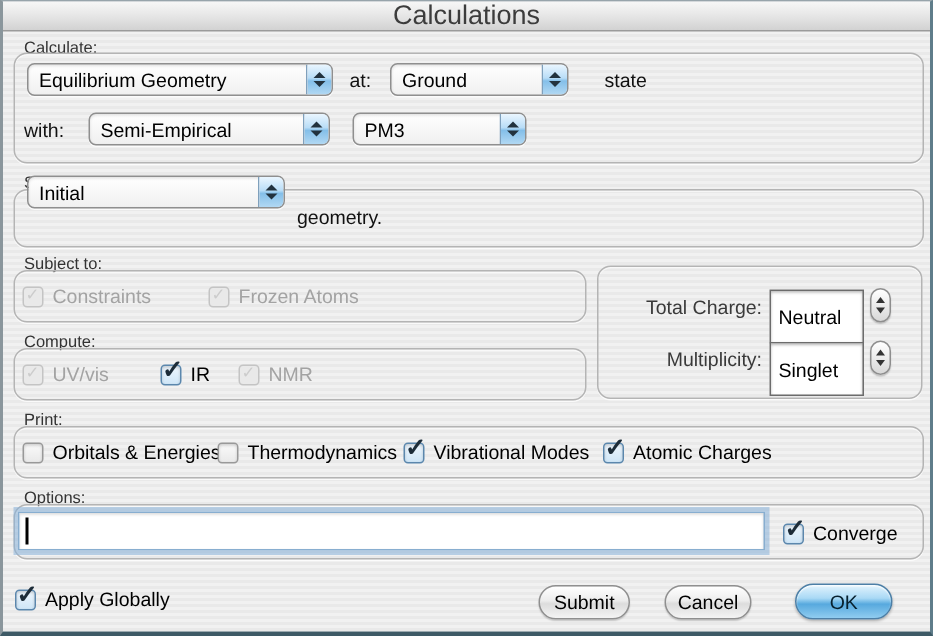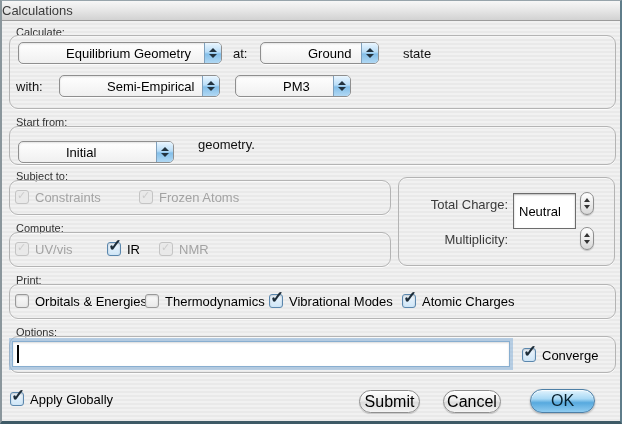--- a/index.html
+++ b/index.html
@@ -13,53 +13,52 @@
     border-right: 2px solid #5f7d8a;
     border-bottom: 3px solid #3e5a66;
     background: repeating-linear-gradient(to bottom, #f1f1f1 0px, #f1f1f1 2px, #e9e9e9 2px, #e9e9e9 4px);
     overflow: hidden;
   }
 
   .titlebar {
     position: absolute; left: 0; top: 0; right: 0; height: 20px;
     background: linear-gradient(#f7f7f7, #e8e8e8 45%, #d2d2d2);
     border-bottom: 1px solid #9b9b9b;
-    display: flex; align-items: center; justify-content: flex-start;
-    font-size: 13px; color: #3c3c3c;
+    display: flex; align-items: center; justify-content: center;
+    font-size: 18px; color: #3c3c3c;
   }
 
   .seclabel { position: absolute; font-size: 11px; color: #333; }
 
   .groupbox {
     position: absolute; border: 1px solid #b4b4b4; border-radius: 9px;
     box-shadow: 0 1px 0 rgba(255,255,255,.75), inset 0 1px 0 rgba(255,255,255,.6);
   }
 
   .lbl { position: absolute; font-size: 13px; color: #111; white-space: nowrap; }
 
   
   .popup {
     position: absolute; height: 22px; display: flex; align-items: stretch;
     background: linear-gradient(#ffffff, #f0f0f0);
     border: 1px solid #8f8f8f; border-radius: 5px;
     box-shadow: inset 0 1px 2px rgba(0,0,0,.12), 0 1px 0 rgba(255,255,255,.8);
     cursor: default;
-    padding-left: 40px;
   }
   .popup-text { flex: 1; display: flex; align-items: center; padding: 0 7px; font-size: 13px; color: #000; white-space: nowrap; overflow: hidden; }
   .popup-arrows {
     width: 17px; border-left: 1px solid #7fa0bc; border-radius: 0 4px 4px 0;
     background: linear-gradient(#eaf6ff, #b9ddf7 45%, #84bfe9 55%, #b1d8f3);
     display: flex; flex-direction: column; align-items: center; justify-content: center; gap: 2px;
   }
   .tri-up { width: 0; height: 0; border-left: 4px solid transparent; border-right: 4px solid transparent; border-bottom: 4px solid #22323e; }
   .tri-dn { width: 0; height: 0; border-left: 4px solid transparent; border-right: 4px solid transparent; border-top: 4px solid #22323e; }
 
   
-  .cb { position: absolute; display: flex; align-items: center; gap: 6px; height: 16px; font-size: 13px; color: #000; cursor: default; }
+  .cb { position: absolute; display: flex; align-items: flex-end; gap: 6px; height: 16px; font-size: 13px; color: #000; cursor: default; }
   .cb .box {
     width: 14px; height: 14px; position: relative; border-radius: 3px;
     background: linear-gradient(#fafafa, #e9e9e9);
     border: 1px solid #999; box-shadow: inset 0 1px 2px rgba(0,0,0,.18);
   }
   .cb[data-state="checked"] .box { border-color: #5b87ad; background: linear-gradient(#eef6fd, #cfe6f7); }
   .cb[data-state="checked"] .box::after {
     content: "\2713"; position: absolute; left: 0px; top: -8px;
     font-size: 17px; font-weight: bold; color: #1d2c38;
   }
@@ -91,21 +90,21 @@
     border: 1px solid #88aed0; outline: none;
     box-shadow: 0 0 0 3px rgba(135,177,216,.55), inset 0 1px 2px rgba(0,0,0,.15);
     font-family: "Liberation Sans", sans-serif; font-size: 13px; padding: 0 4px;
   }
   .caret { position: absolute; width: 1.5px; background: #000; }
 
   
   .btn {
     position: absolute; height: 23px; border-radius: 12px; border: 1px solid #8f8f8f;
     background: linear-gradient(#ffffff, #ececec 45%, #dcdcdc 55%, #f4f4f4);
-    font-family: "Liberation Sans", sans-serif; font-size: 16px; color: #000;
+    font-family: "Liberation Sans", sans-serif; font-size: 13px; color: #000;
     display: flex; align-items: center; justify-content: center;
     box-shadow: 0 1px 1px rgba(0,0,0,.18); cursor: default;
   }
   .btn.ok {
     background: linear-gradient(#e2f3fd 0%, #a9d9f5 40%, #57a9de 58%, #90ccf0 100%);
     border-color: #4d7fa6; box-shadow: 0 1px 2px rgba(0,0,0,.3), inset 0 1px 1px rgba(255,255,255,.8);
     color: #07202e;
   }
 </style>
 </head>
@@ -148,21 +147,21 @@
   <div class="popup" style="left:233px;top:74px;width:116px">
     <span class="popup-text">PM3</span>
     <span class="popup-arrows">
         <i class="tri-up"></i>
         <i class="tri-dn"></i>
       </span>
   </div>
 
   <div class="seclabel" style="left:14px;top:115px">Start from:</div>
   <div class="groupbox" style="left:7px;top:125px;width:607px;height:39px"></div>
-  <div class="popup" style="left:16px;top:140px;width:156px">
+  <div class="popup" style="left:16px;top:116px;width:172px">
     <span class="popup-text">Initial</span>
     <span class="popup-arrows">
         <i class="tri-up"></i>
         <i class="tri-dn"></i>
       </span>
   </div>
   <div class="lbl" style="left:196px;top:136px">geometry.</div>
 
   <div class="seclabel" style="left:14px;top:169px">Subject to:</div>
   <div class="groupbox" style="left:7px;top:179px;width:382px;height:35px"></div>
@@ -193,20 +192,23 @@
   <div class="groupbox" style="left:396px;top:176px;width:217px;height:89px"></div>
   <div class="lbl" style="left:408px;top:196px;width:98px;text-align:right;color:#3a3a3a">Total Charge:</div>
   <div class="textbox" style="left:511px;top:192px;width:63px;height:21px">
     <span>Neutral</span>
   </div>
   <div class="stepper" style="left:578px;top:191px">
       <i class="t-up"></i>
       <i class="t-dn"></i>
     </div>
   <div class="lbl" style="left:408px;top:231px;width:98px;text-align:right;color:#3a3a3a">Multiplicity:</div>
+  <div class="textbox" style="left:511px;top:227px;width:63px;height:21px">
+    <span>Singlet</span>
+  </div>
   <div class="stepper" style="left:578px;top:226px">
       <i class="t-up"></i>
       <i class="t-dn"></i>
     </div>
 
   <div class="seclabel" style="left:14px;top:273px">Print:</div>
   <div class="groupbox" style="left:7px;top:283px;width:607px;height:35px"></div>
   <label class="cb" style="left:13px;top:292px" data-state="unchecked">
     <span class="box"></span>
     <span class="cb-label">Orbitals &amp; Energies</span>

